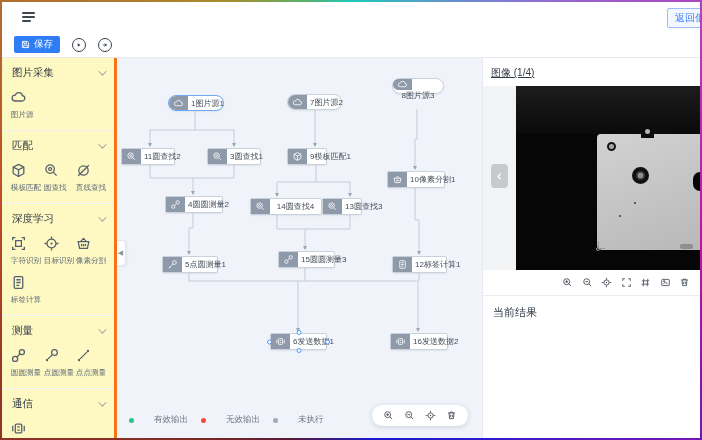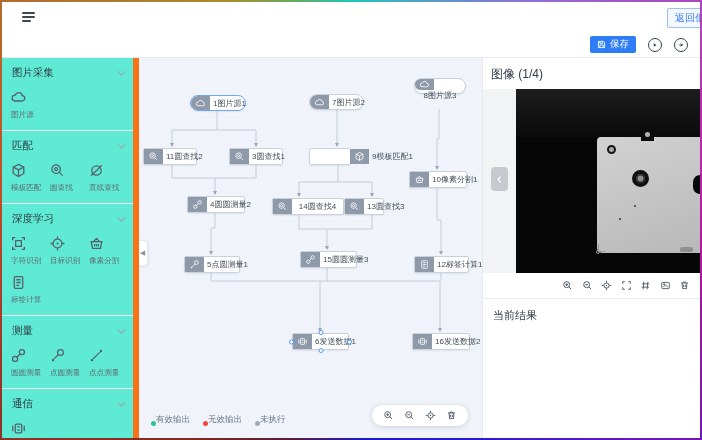--- a/index.html
+++ b/index.html
@@ -20,30 +20,30 @@
     padding:0 8px 0 20px; flex:none; }
   .hamburger { width:16px; height:16px; display:flex; flex-direction:column;
     justify-content:center; gap:2.5px; cursor:pointer; }
   .hamburger i { display:block; height:1.6px; background:#3e4751; border-radius:1px; }
   .hamburger i:nth-child(1){width:13px} .hamburger i:nth-child(2){width:13px} .hamburger i:nth-child(3){width:9px}
   .back-btn { position:absolute; top:6px; left:665px; height:20px; line-height:18px;
     border:1px solid #9cbdf8; color:#3b7df5; background:#f3f8ff; font-size:10px;
     padding:0 7px; border-radius:2px; white-space:nowrap; }
 
   
-  .toolbar { height:25px; display:flex; align-items:center; gap:12px; padding:0 12px; flex:none;justify-content:flex-end; }
+  .toolbar { height:25px; display:flex; align-items:center; gap:12px; padding:0 12px; flex:none; }
   .save-btn { display:inline-flex; align-items:center; gap:4px; background:#2e7cf6; color:#fff;
     font-size:9.5px; height:17px; padding:0 7px; border-radius:2px; border:none; }
   .round-btn { width:14px; height:14px; border-radius:50%; border:1.2px solid #39424d;
     display:inline-flex; align-items:center; justify-content:center; color:#39424d; background:#fff; }
   .round-btn svg { width:8px; height:8px; }
 
   
   .content { flex:1; display:flex; min-height:0; border-top:1px solid #e8eaed; }
-  .sidebar { width:137px; flex:none; background:#5eead4; border-right:6px solid #f97316;
+  .sidebar { width:115px; flex:none; background:#fef9c3; border-right:3px solid #f97316;
     overflow:hidden; }
   .section { border-bottom:1px solid #eef0f2; padding-bottom:6px; }
   .section:last-child { border-bottom:none; }
   .sec-head { display:flex; align-items:center; justify-content:space-between;
     padding:8px 10px 6px 10px; font-size:10.5px; color:#2e3742; cursor:pointer; }
   .chev { width:6px; height:6px; border-right:1.2px solid #9aa3ad; border-bottom:1.2px solid #9aa3ad;
     transform:rotate(45deg) translateY(-2px); }
   .items { display:grid; grid-template-columns:repeat(3,1fr); row-gap:7px; padding:2px 6px 4px 8px; }
   .tool { display:flex; flex-direction:column; gap:3px; cursor:pointer; }
   .tool .icn { color:#55606e; height:18px; display:flex; align-items:center; }
@@ -64,31 +64,31 @@
   .node.pill { border-radius:9px; height:16px; }
   .node.pill .nicon { border-radius:8px 0 0 8px; }
   .node.highlighted { border-color:#6ea8f7; }
   .handle { position:absolute; width:5px; height:5px; background:#fff;
     border:1px solid #4c9aff; border-radius:50%; }
   .collapse-tab { position:absolute; left:-1px; top:182px; width:10px; height:26px;
     background:#fff; border:1px solid #e3e6ea; border-left:none; border-radius:0 4px 4px 0;
     display:flex; align-items:center; justify-content:center; color:#8a94a0; font-size:7px;
     box-shadow:1px 1px 3px rgba(0,0,0,.06); cursor:pointer; }
   .legend { position:absolute; left:12px; bottom:12px; display:flex; gap:13px; align-items:center; }
-  .leg-item { display:flex; align-items:flex-end; gap:0; font-size:8.5px; color:#6b7685; }
+  .leg-item { display:flex; align-items:center; gap:20px; font-size:8.5px; color:#6b7685; }
   .leg-dot { width:5px; height:5px; border-radius:50%; }
   .canvas-tools { position:absolute; right:14px; bottom:12px; height:21px; background:#fff;
     border-radius:11px; box-shadow:0 1px 5px rgba(30,50,90,.18); display:flex; align-items:center;
     gap:10px; padding:0 11px; color:#46505c; }
   .canvas-tools svg, .img-tools svg { width:11px; height:11px; display:block; cursor:pointer; }
 
   
   .preview { width:218px; flex:none; background:#fff; border-left:1px solid #e6e8eb;
     display:flex; flex-direction:column; }
-  .pv-title { font-size:12px; color:#323c46; padding:8px 10px 6px 8px; }
+  .pv-title { font-size:10px; color:#323c46; padding:8px 10px 6px 8px;text-decoration:underline; }
   .pv-body { display:flex; height:184px; flex:none; }
   .pv-strip { width:33px; flex:none; background:#f2f3f5; position:relative; }
   .prev-btn { position:absolute; left:8px; top:78px; width:17px; height:24px; background:#c6cacf;
     border-radius:4px; display:flex; align-items:center; justify-content:center; color:#fff; }
   .prev-btn svg { width:9px; height:9px; }
   .pv-img { flex:1; background:#060606; position:relative; overflow:hidden; }
   .pv-img .band { position:absolute; left:0; top:0; right:0; height:26%;
     background:linear-gradient(#1d1d1d,#0a0a0a); }
   .plate { position:absolute; left:44%; top:26%; width:57%; height:63%;
     background:linear-gradient(160deg,#d2d2d2,#b8b8b8); border-radius:4px 0 0 5px; }
@@ -405,21 +405,21 @@
           <div class="node" style="left: 90px; top: 90px; width: 54px;">
             <span class="nicon">
               <svg viewBox="0 0 16 16" fill="none" stroke="currentColor" stroke-width="1.2">
                 <circle cx="6.7" cy="6.7" r="4"></circle>
                 <circle cx="6.7" cy="6.7" r="1.4"></circle>
                 <path d="M9.8 9.8l3 3"></path>
               </svg>
             </span>
             <span class="nlabel">3圆查找1</span>
           </div>
-          <div class="node" style="left: 170px; top: 90px; width: 40px; padding-left: 40px;">
+          <div class="node" style="left: 170px; top: 90px; width: 40px;">
             <span class="nicon">
               <svg viewBox="0 0 16 16" fill="none" stroke="currentColor" stroke-width="1.2">
                 <path d="M8 2.3 13 4.8v6L8 13.7 3 10.8v-6z"></path>
                 <path d="M3 4.8l5 2.5 5-2.5M8 7.3v6.2"></path>
               </svg>
             </span>
             <span class="nlabel">9模板匹配1</span>
           </div>
           <div class="node" style="left: 270px; top: 113px; width: 58px;">
             <span class="nicon">

